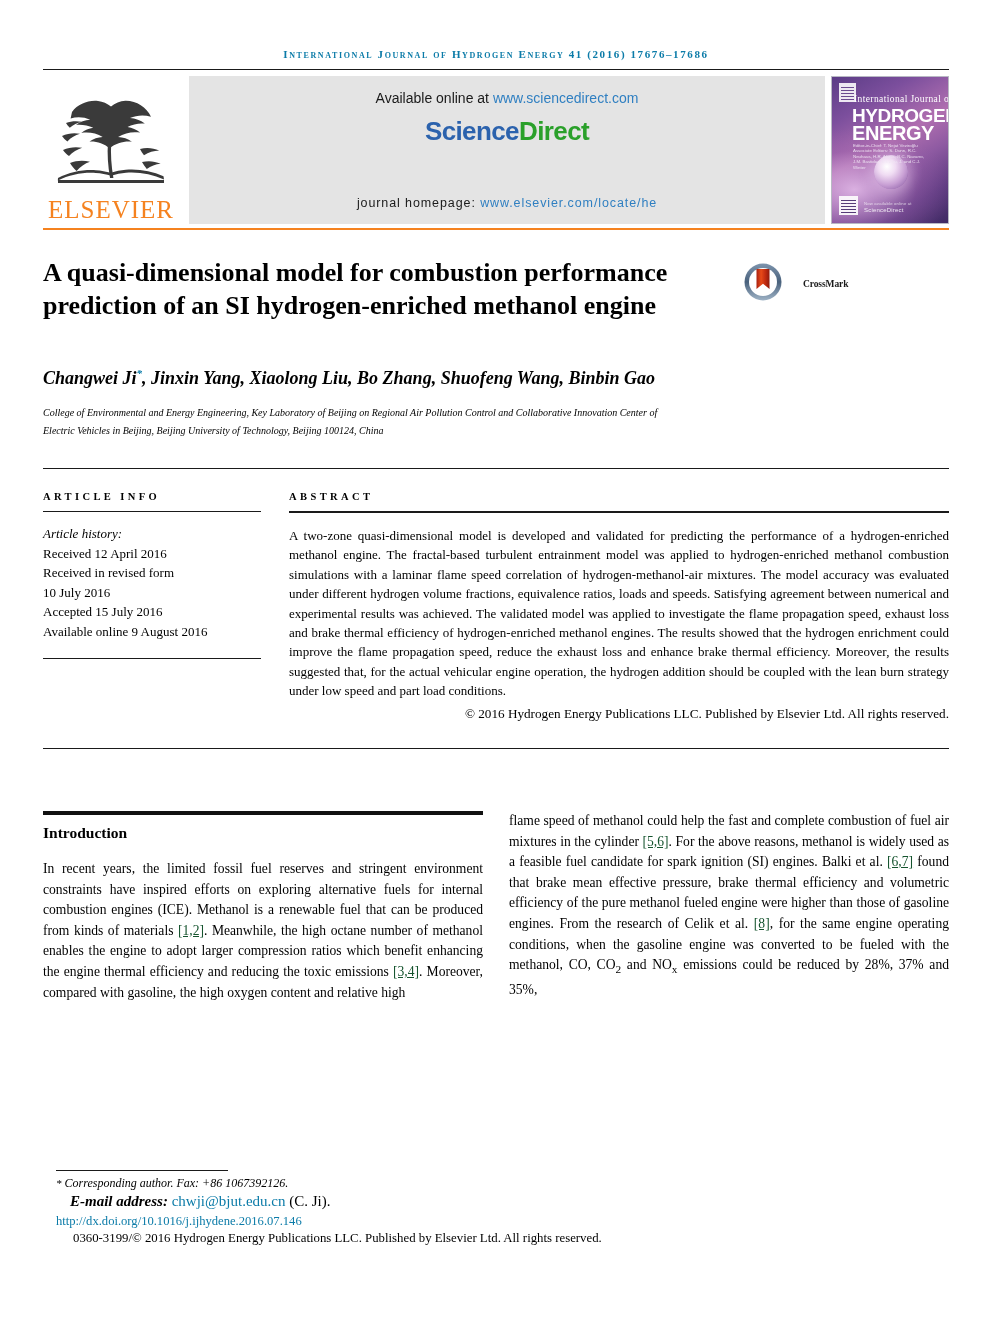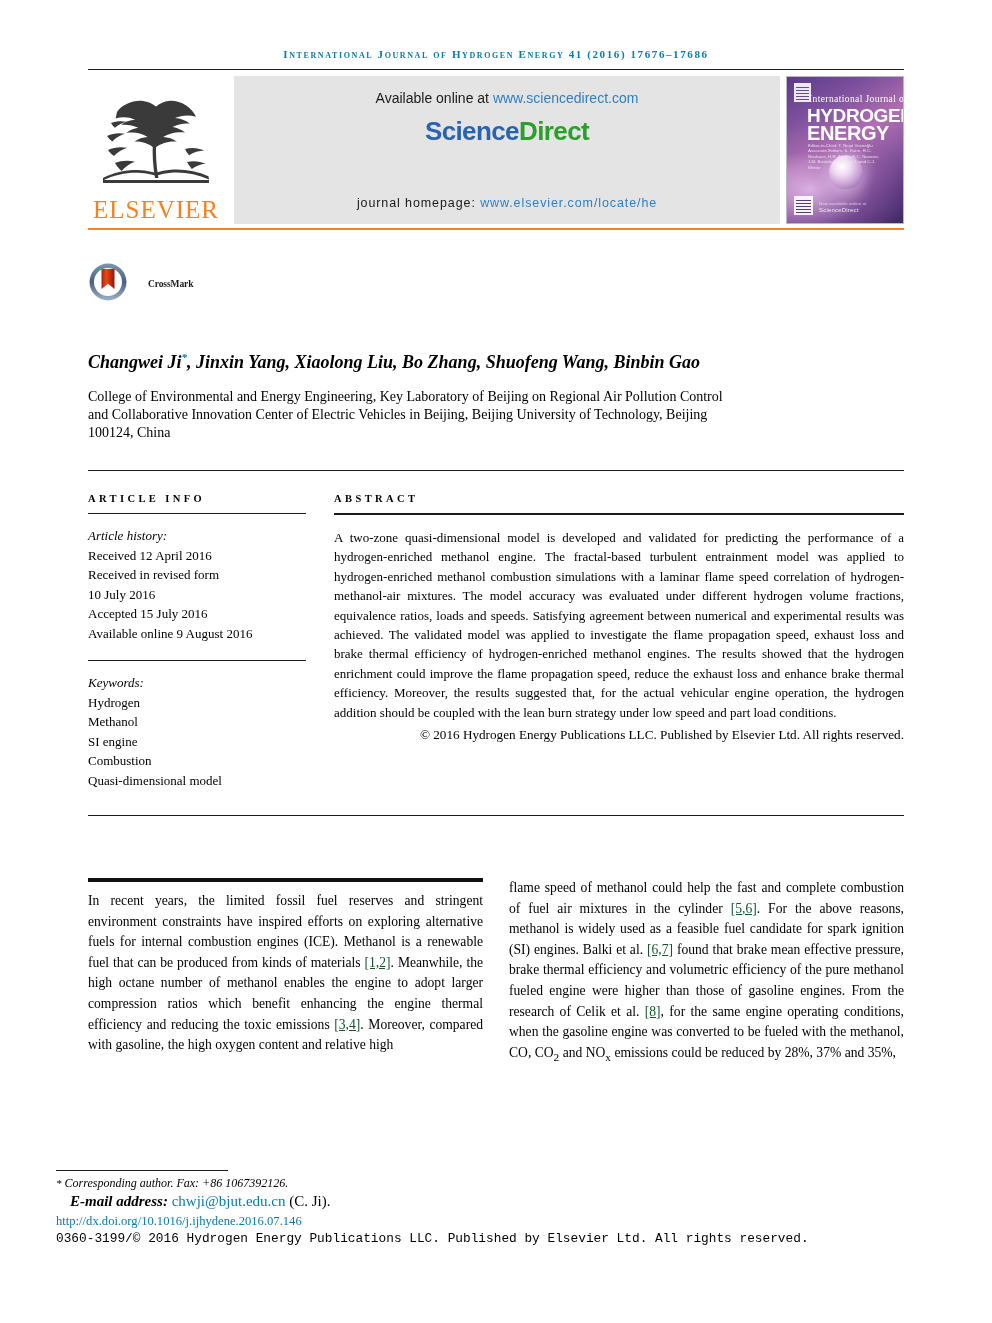--- a/index.html
+++ b/index.html
@@ -13,21 +13,21 @@
     font-family: "Liberation Serif", serif;
     color: #000000;
     overflow: hidden;
     position: relative;
   }
   .page {
     position: relative;
     width: 992px;
     height: 1323px;
     box-sizing: border-box;
-    padding: 0 88px;
+    padding: 0 43px;
   }
 
   
   .running-head {
     text-align: center;
     color: #0b7ba8;
     font-family: "Liberation Serif", serif;
     font-size: 11px;
     letter-spacing: 1.6px;
     font-weight: bold;
@@ -229,21 +229,22 @@
     max-width: 660px;
   }
   .authors sup {
     color: #0b7ba8;
     font-size: 11px;
     font-weight: bold;
     vertical-align: super;
   }
   .affiliation {
     font-family: "Liberation Serif", serif;
-    font-size: 14px;
+    font-style: italic;
+    font-size: 10px;
     line-height: 18px;
     margin-top: 13px;
     max-width: 640px;
   }
 
   
   .rule-abs-top {
     border: 0;
     border-top: 1px solid #1a1a1a;
     margin: 28px 0 0 0;
@@ -354,23 +355,24 @@
   .foot-email { font-style: normal; padding-left: 14px; font-size: 15px; }
   .foot-email b { font-weight: bold; font-style: italic; }
   .link { color: #0b7ba8; text-decoration: none; }
   .doi {
     font-family: "Liberation Serif", serif;
     font-size: 12.6px;
     color: #0b7ba8;
     margin-top: 4px;
   }
   .issn {
-    font-family: Liberation Mono, monospace;
+    font-family: Liberation Serif, serif;
     font-size: 12.8px;
     margin-top: 2px;
+    margin-left: 17px;
   }
 </style>
 </head>
 <body>
 
 <div class="page">
 
   <div class="running-head">International Journal of Hydrogen Energy 41 (2016) 17676–17686</div>
   <hr class="rule-thin">
 
@@ -420,20 +422,21 @@
       <div class="cover-sd">
         <small>Now available online at</small>
         <span>ScienceDirect</span>
       </div>
     </div>
   </div>
 
   <hr class="rule-orange">
 
   <div class="title-row">
+    <h1 class="title">A quasi-dimensional model for combustion performance prediction of an SI hydrogen-enriched methanol engine</h1>
     <div class="crossmark">
       <span>
         <svg width="40" height="40" viewBox="0 0 40 40" aria-hidden="true">
           <defs>
             <linearGradient id="cmRing" x1="0" y1="0" x2="0" y2="1">
               <stop offset="0%" stop-color="#7d94ad"></stop>
               <stop offset="50%" stop-color="#49617c"></stop>
               <stop offset="100%" stop-color="#9fb3c6"></stop>
             </linearGradient>
             <linearGradient id="cmRib" x1="0" y1="0" x2="1" y2="0">
@@ -467,43 +470,36 @@
       <hr class="rule-head">
       <div class="info-block">
         <div class="lead">Article history:</div>
         <div>Received 12 April 2016</div>
         <div>Received in revised form</div>
         <div>10 July 2016</div>
         <div>Accepted 15 July 2016</div>
         <div>Available online 9 August 2016</div>
       </div>
       <hr class="rule-kw">
-      <div class="info-block">
-        <div class="lead">Keywords:</div>
-        <div>Hydrogen</div>
-        <div>Methanol</div>
-        <div>SI engine</div>
-        <div>Combustion</div>
-        <div>Quasi-dimensional model</div>
-      </div>
     </div>
 
     <div class="col-abs">
       <div class="sect-head">ABSTRACT</div>
       <hr class="rule-head-abs">
       <p class="abstract-text">A two-zone quasi-dimensional model is developed and validated for predicting the performance of a hydrogen-enriched methanol engine. The fractal-based turbulent entrainment model was applied to hydrogen-enriched methanol combustion simulations with a laminar flame speed correlation of hydrogen-methanol-air mixtures. The model accuracy was evaluated under different hydrogen volume fractions, equivalence ratios, loads and speeds. Satisfying agreement between numerical and experimental results was achieved. The validated model was applied to investigate the flame propagation speed, exhaust loss and brake thermal efficiency of hydrogen-enriched methanol engines. The results showed that the hydrogen enrichment could improve the flame propagation speed, reduce the exhaust loss and enhance brake thermal efficiency. Moreover, the results suggested that, for the actual vehicular engine operation, the hydrogen addition should be coupled with the lean burn strategy under low speed and part load conditions.</p>
       <div class="copyright-line">© 2016 Hydrogen Energy Publications LLC. Published by Elsevier Ltd. All rights reserved.</div>
     </div>
   </div>
 
   <hr class="rule-body">
 
   <div class="body-cols">
     <div class="body-col">
       <hr class="sec-rule">
+      <h2 class="sec-title">Introduction</h2>
       <p class="body-text"><span>In recent years, the limited fossil fuel reserves and stringent environment constraints have inspired efforts on exploring alternative fuels for internal combustion engines (ICE). Methanol is a renewable fuel that can be produced from kinds of materials </span><a class="ref" href="#">[1,2]</a><span>. Meanwhile, the high octane number of methanol enables the engine to adopt larger compression ratios which benefit enhancing the engine thermal efficiency and reducing the toxic emissions </span><a class="ref" href="#">[3,4]</a><span>. Moreover, compared with gasoline, the high oxygen content and relative high</span></p>
     </div>
 
     <div class="body-col">
       <p class="body-text"><span>flame speed of methanol could help the fast and complete combustion of fuel air mixtures in the cylinder </span><a class="ref" href="#">[5,6]</a><span>. For the above reasons, methanol is widely used as a feasible fuel candidate for spark ignition (SI) engines. Balki et al. </span><a class="ref" href="#">[6,7]</a><span> found that brake mean effective pressure, brake thermal efficiency and volumetric efficiency of the pure methanol fueled engine were higher than those of gasoline engines. From the research of Celik et al. </span><a class="ref" href="#">[8]</a><span>, for the same engine operating conditions, when the gasoline engine was converted to be fueled with the methanol, CO, CO</span><sub>2</sub><span> and NO</span><sub>x</sub><span> emissions could be reduced by 28%, 37% and 35%,</span></p>
     </div>
   </div>
 
   <div class="footer">
     <hr class="foot-rule">

